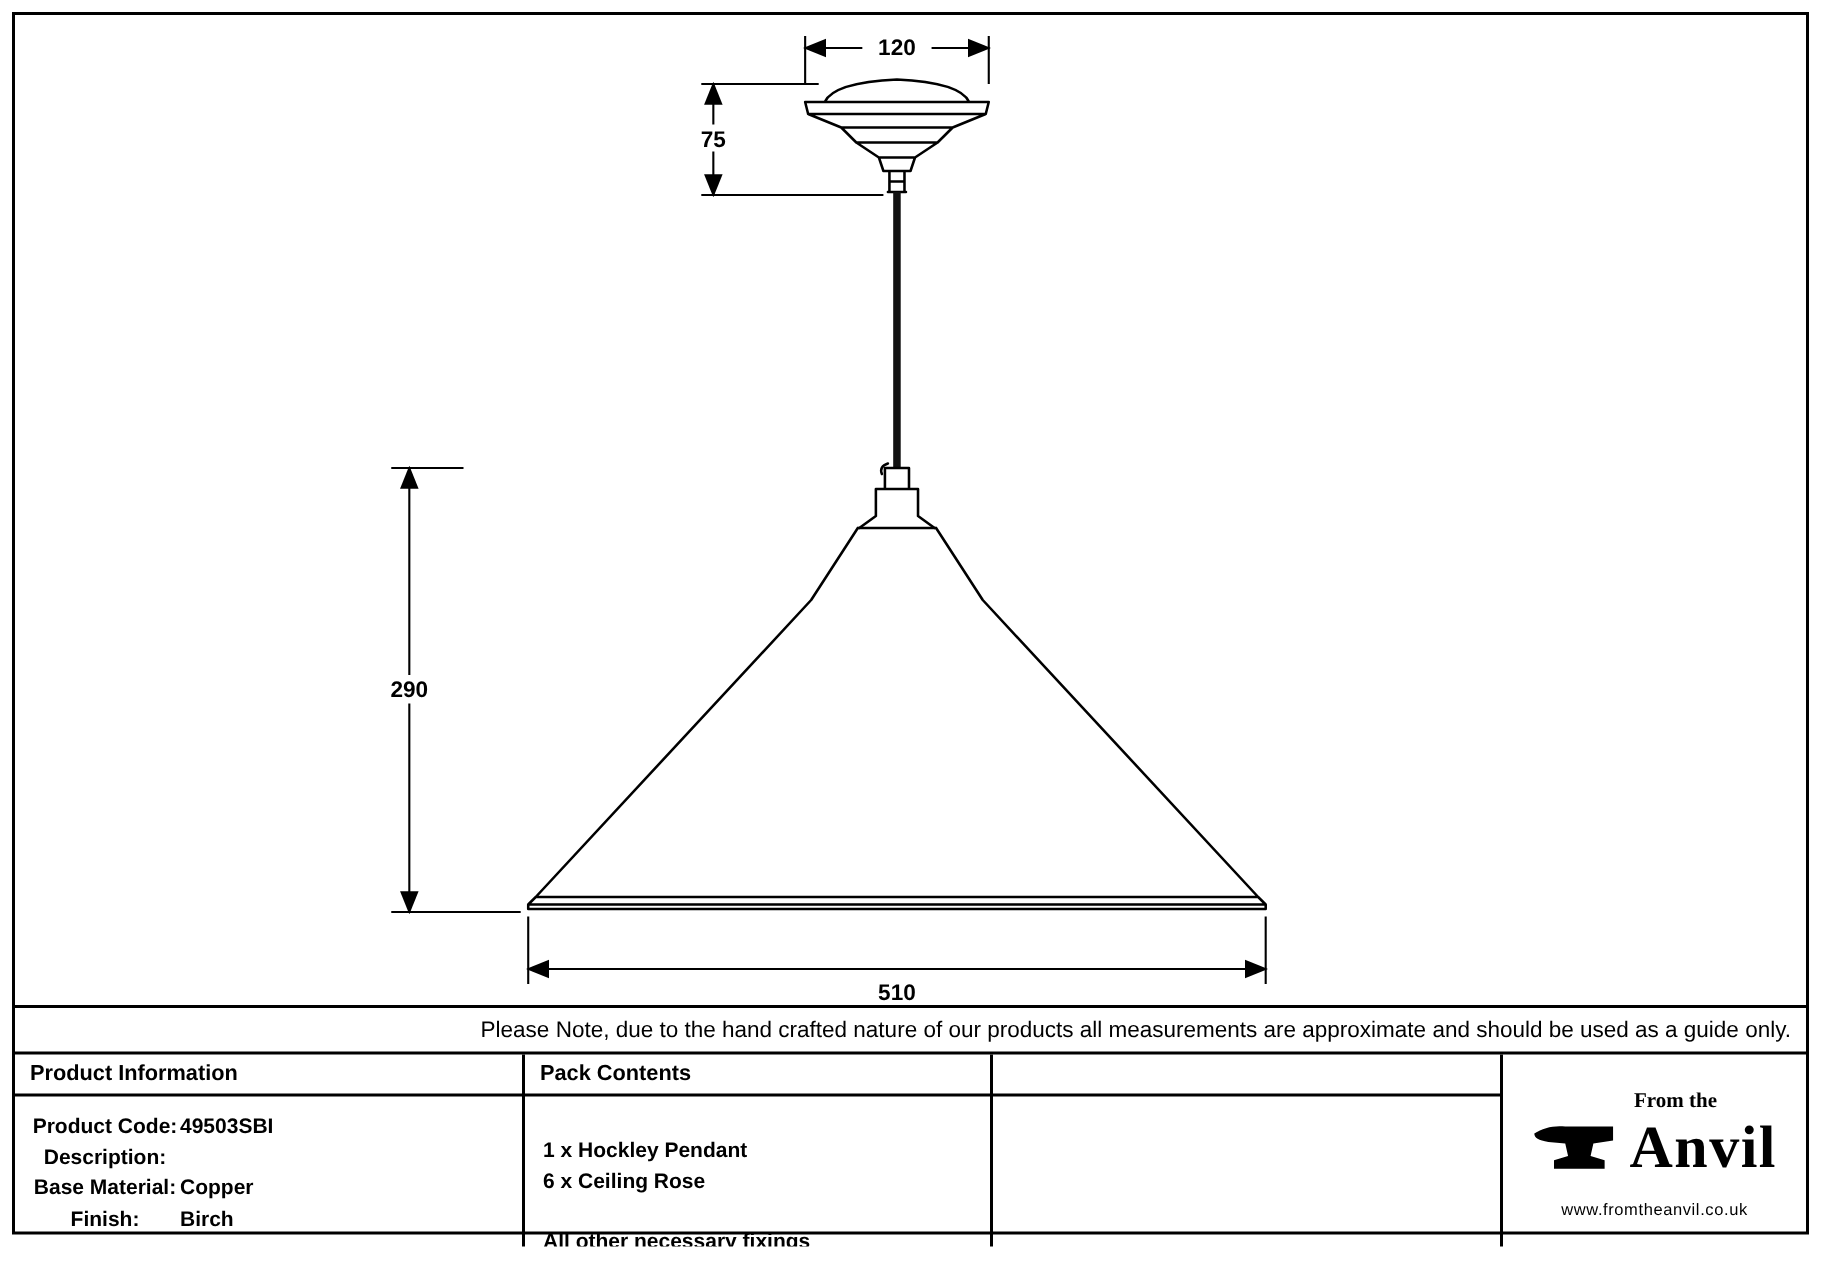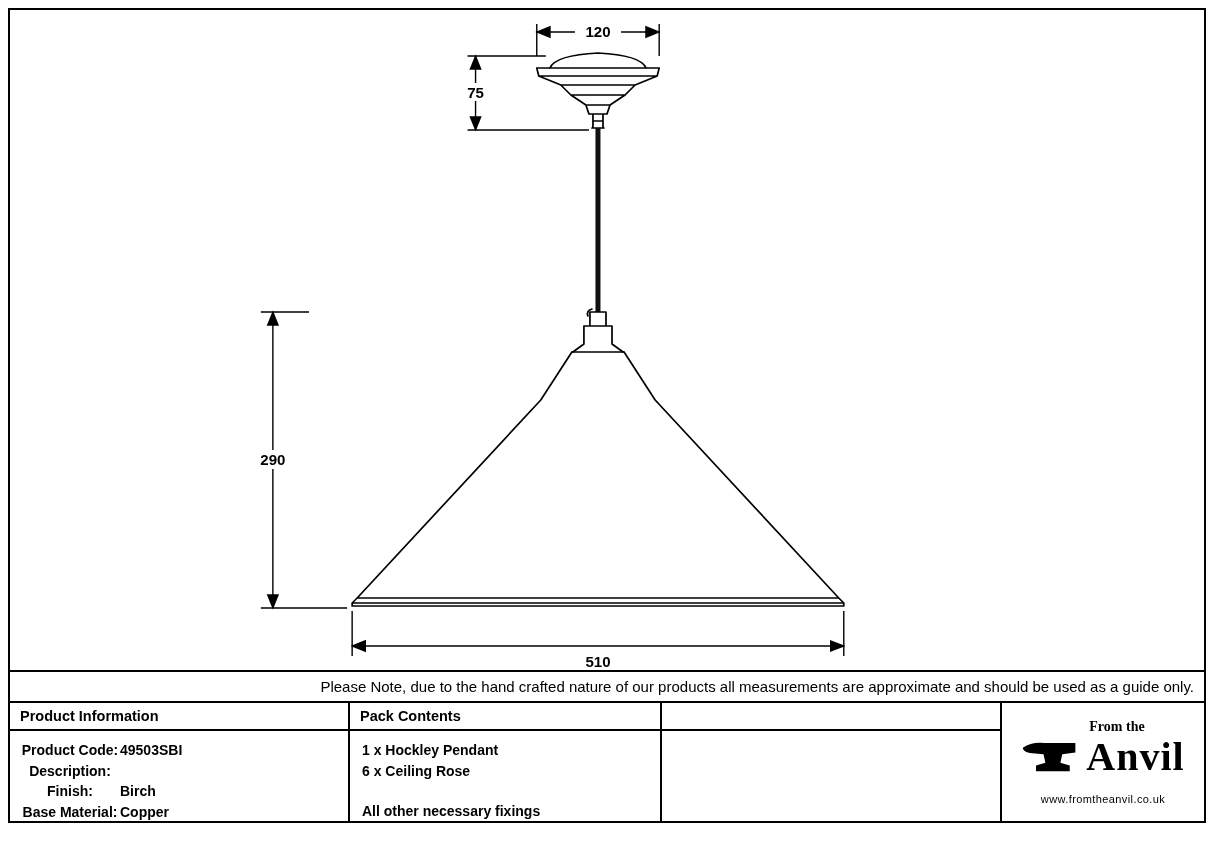--- a/index.html
+++ b/index.html
@@ -33,21 +33,21 @@
   .tcol { min-width:0; }
   .tcol + .tcol { border-left:2px solid #000; }
   .thead {
     height:28px; border-bottom:2px solid #000;
     display:flex; align-items:center; padding:0 10px;
     font-weight:bold; font-size:14.5px;
   }
   .tbody { padding:9px 10px 0 10px; font-weight:bold; font-size:14px; line-height:20.5px; }
   .info-row { display:flex; }
   .info-label { flex:0 0 100px;text-align:center; }
-  .pack-body { padding-left:12px; }
+  .pack-body { padding-left:12px;margin-top:16px; }
   .pack-footer { margin-top:20px; }
 
   .logo-cell { display:flex; flex-direction:column; align-items:center; justify-content:center; }
   .logo-row { display:flex; align-items:flex-end; gap:5px; }
   .anvil-icon svg { display:block; width:60px; height:38px; }
   .logo-text { display:flex; flex-direction:column; align-items:flex-start; line-height:1; }
   .from-the { font-family:"Liberation Serif", serif; font-size:14px; font-weight:600; margin:0 0 3px 3px; }
   .brand { font-family:"Liberation Serif", serif; font-size:40px; font-weight:bold; letter-spacing:1px; }
   .website { font-size:11px; font-weight:normal; letter-spacing:0.4px; margin-top:16px; }
 </style>
@@ -143,26 +143,26 @@
         <div class="thead">Product Information</div>
         <div class="tbody">
           <div class="info-row">
             <span class="info-label">Product Code:</span>
             <span class="info-value">49503SBI</span>
           </div>
           <div class="info-row">
             <span class="info-label">Description:</span>
           </div>
           <div class="info-row">
+            <span class="info-label">Base Material:</span>
+            <span class="info-value">Copper</span>
+          </div>
+          <div class="info-row">
             <span class="info-label">Finish:</span>
             <span class="info-value">Birch</span>
-          </div>
-          <div class="info-row">
-            <span class="info-label">Base Material:</span>
-            <span class="info-value">Copper</span>
           </div>
         </div>
       </div>
 
       <div class="tcol">
         <div class="thead">Pack Contents</div>
         <div class="tbody pack-body">
           <div>1 x Hockley Pendant</div>
           <div>6 x Ceiling Rose</div>
           <div class="pack-footer">All other necessary fixings</div>

